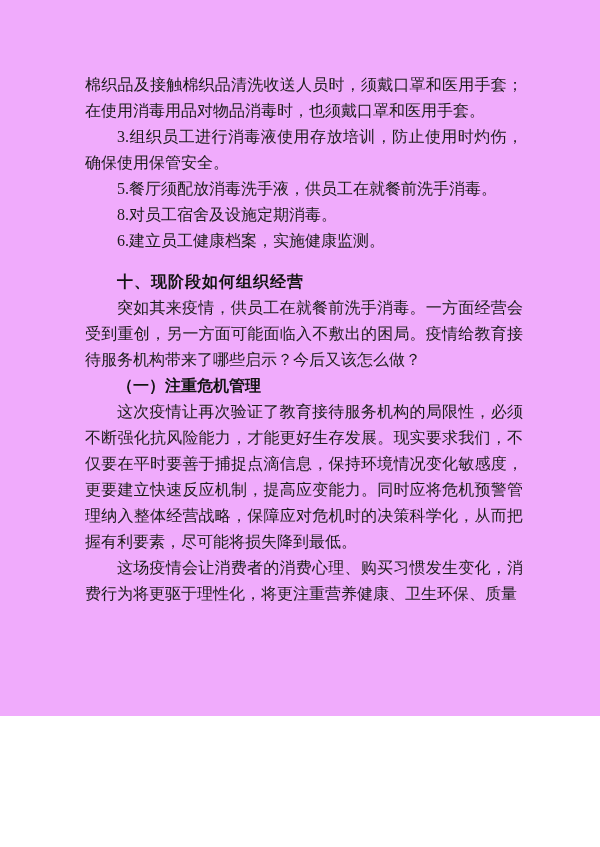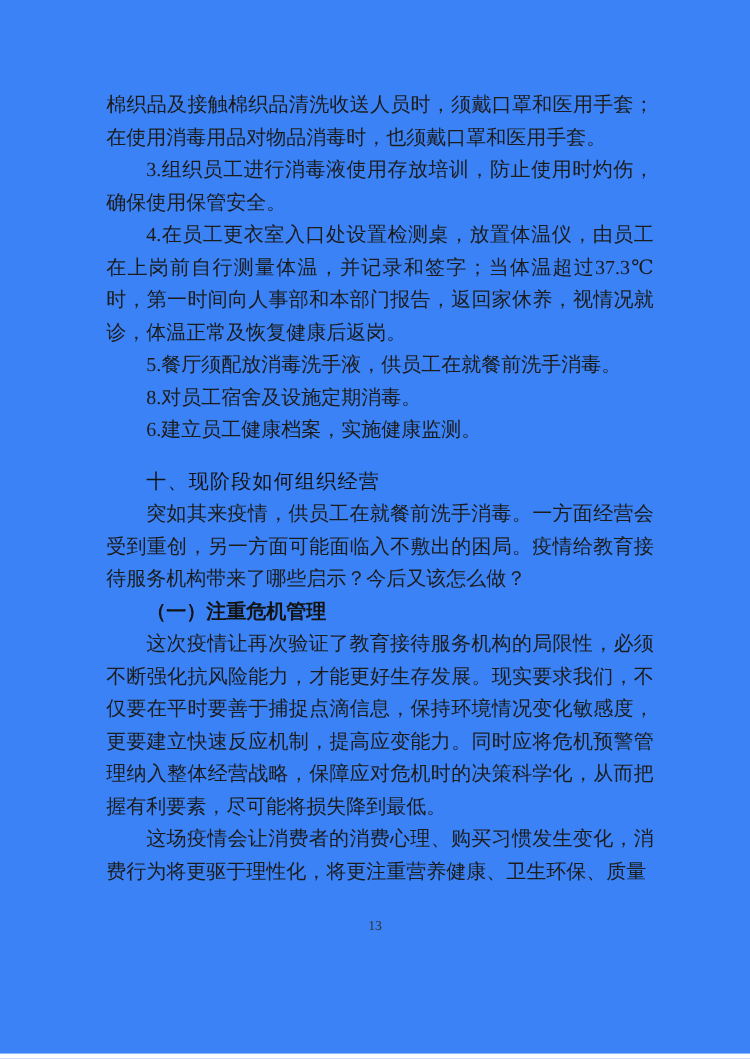--- a/index.html
+++ b/index.html
@@ -1,39 +1,39 @@
 <!DOCTYPE html>
 <html><head>
 <meta charset="utf-8">
 <style>
   html, body { margin: 0; padding: 0; background: #ffffff; }
   .page {
     position: relative;
     width: 600px;
-    height: 843px;
-    background: #3b82f6;
+    height: 716px;
+    background: #f0abfc;
     box-sizing: border-box;
     padding: 72px 100px 0 85px;
     overflow: hidden;
     font-family: "Liberation Serif", "DejaVu Serif", serif;
     color: #1c1c1c;
   }
   .text-block {
     width: 438px;
     font-size: 16px;
     line-height: 26px;
     text-align: justify;
     text-justify: inter-ideograph;
   }
   .para, .para-noindent, .h1, .h2 { margin: 0; padding: 0; }
   .para { text-indent: 2em; }
   .para-noindent { text-indent: 0; }
   .h1 {
     font-family: "Liberation Sans", "DejaVu Sans", sans-serif;
-    font-weight: 400;
+    font-weight: 700;
     text-indent: 2em;
     margin-top: 15px;
     color: #141414;
     letter-spacing: 1px;
   }
   .h2 {
     font-weight: 700;
     text-indent: 2em;
     color: #141414;
   }
@@ -49,21 +49,20 @@
     font-family: "Liberation Serif", "DejaVu Serif", serif;
   }
 </style>
 </head>
 <body>
 
 <div class="page">
   <div class="text-block">
     <p class="para-noindent">棉织品及接触棉织品清洗收送人员时，须戴口罩和医用手套；在使用消毒用品对物品消毒时，也须戴口罩和医用手套。</p>
     <p class="para">3.组织员工进行消毒液使用存放培训，防止使用时灼伤，确保使用保管安全。</p>
-    <p class="para">4.在员工更衣室入口处设置检测桌，放置体温仪，由员工在上岗前自行测量体温，并记录和签字；当体温超过37.3℃时，第一时间向人事部和本部门报告，返回家休养，视情况就诊，体温正常及恢复健康后返岗。</p>
     <p class="para">5.餐厅须配放消毒洗手液，供员工在就餐前洗手消毒。</p>
     <p class="para">8.对员工宿舍及设施定期消毒。</p>
     <p class="para">6.建立员工健康档案，实施健康监测。</p>
     <p class="h1">十、现阶段如何组织经营</p>
     <p class="para">突如其来疫情，供员工在就餐前洗手消毒。一方面经营会受到重创，另一方面可能面临入不敷出的困局。疫情给教育接待服务机构带来了哪些启示？今后又该怎么做？</p>
     <p class="h2">（一）注重危机管理</p>
     <p class="para">这次疫情让再次验证了教育接待服务机构的局限性，必须不断强化抗风险能力，才能更好生存发展。现实要求我们，不仅要在平时要善于捕捉点滴信息，保持环境情况变化敏感度，更要建立快速反应机制，提高应变能力。同时应将危机预警管理纳入整体经营战略，保障应对危机时的决策科学化，从而把握有利要素，尽可能将损失降到最低。</p>
     <p class="para">这场疫情会让消费者的消费心理、购买习惯发生变化，消费行为将更驱于理性化，将更注重营养健康、卫生环保、质量</p>
   </div>
   <div class="page-number">13</div>

